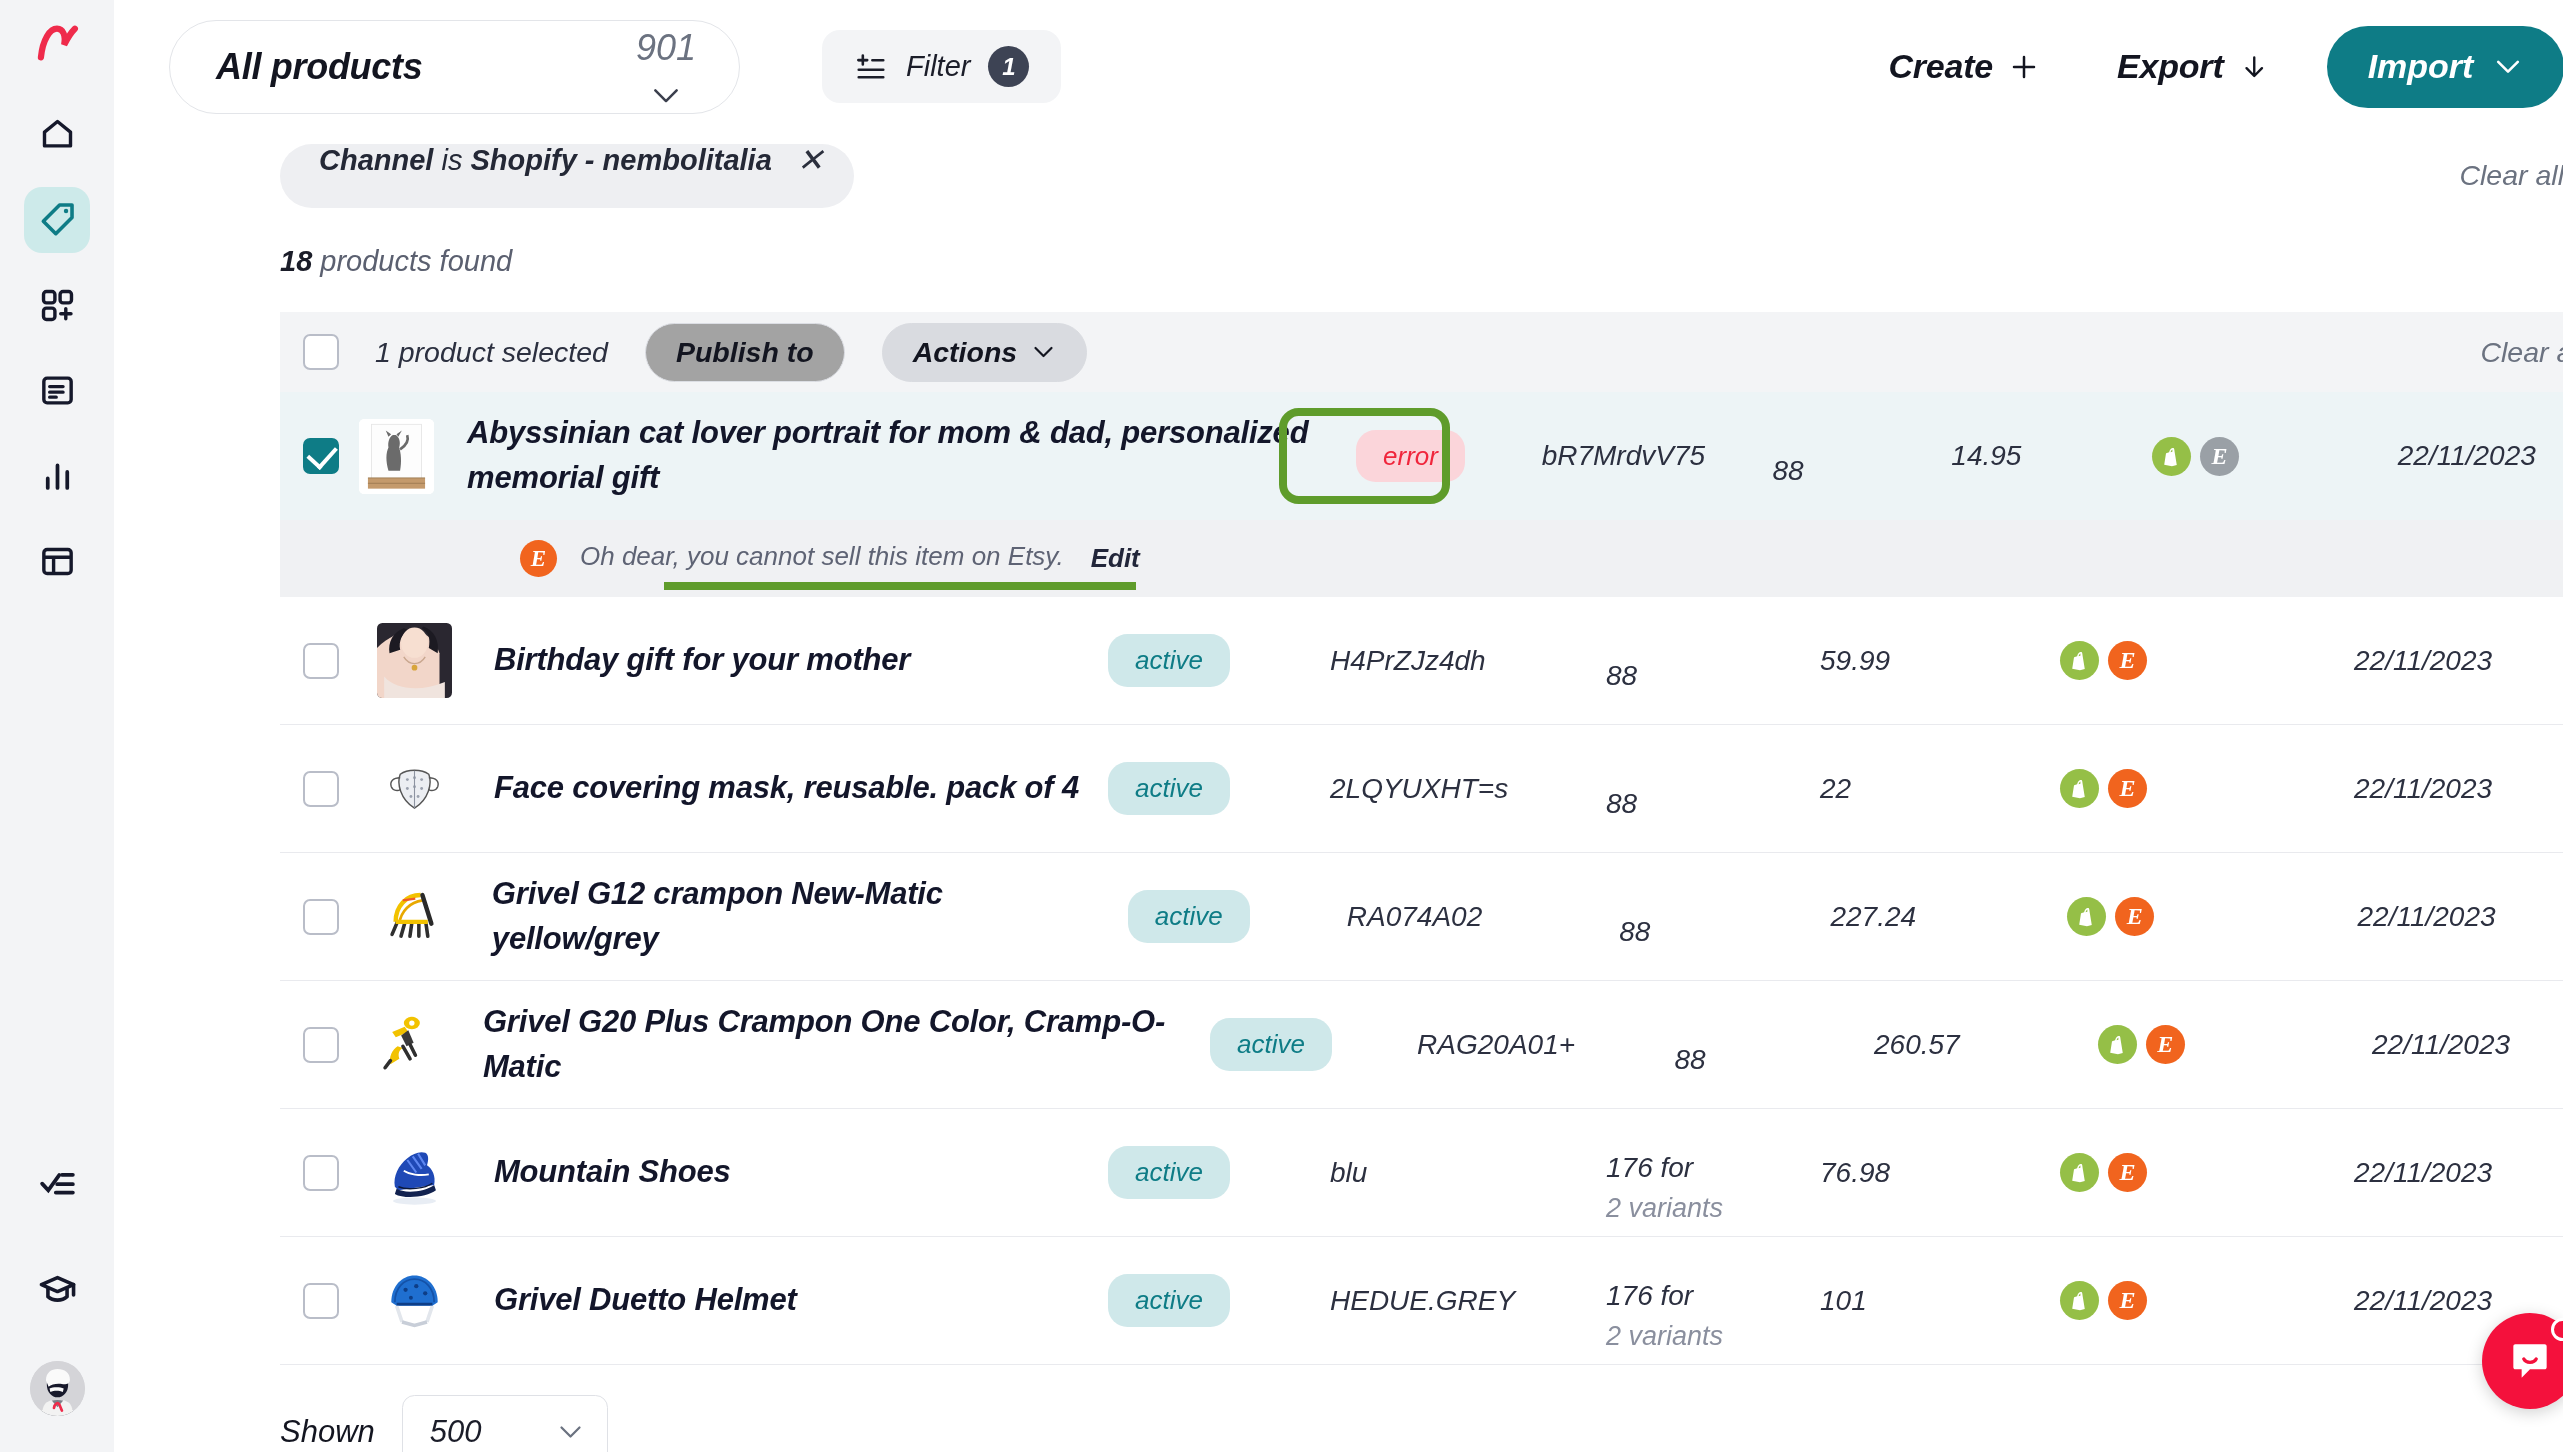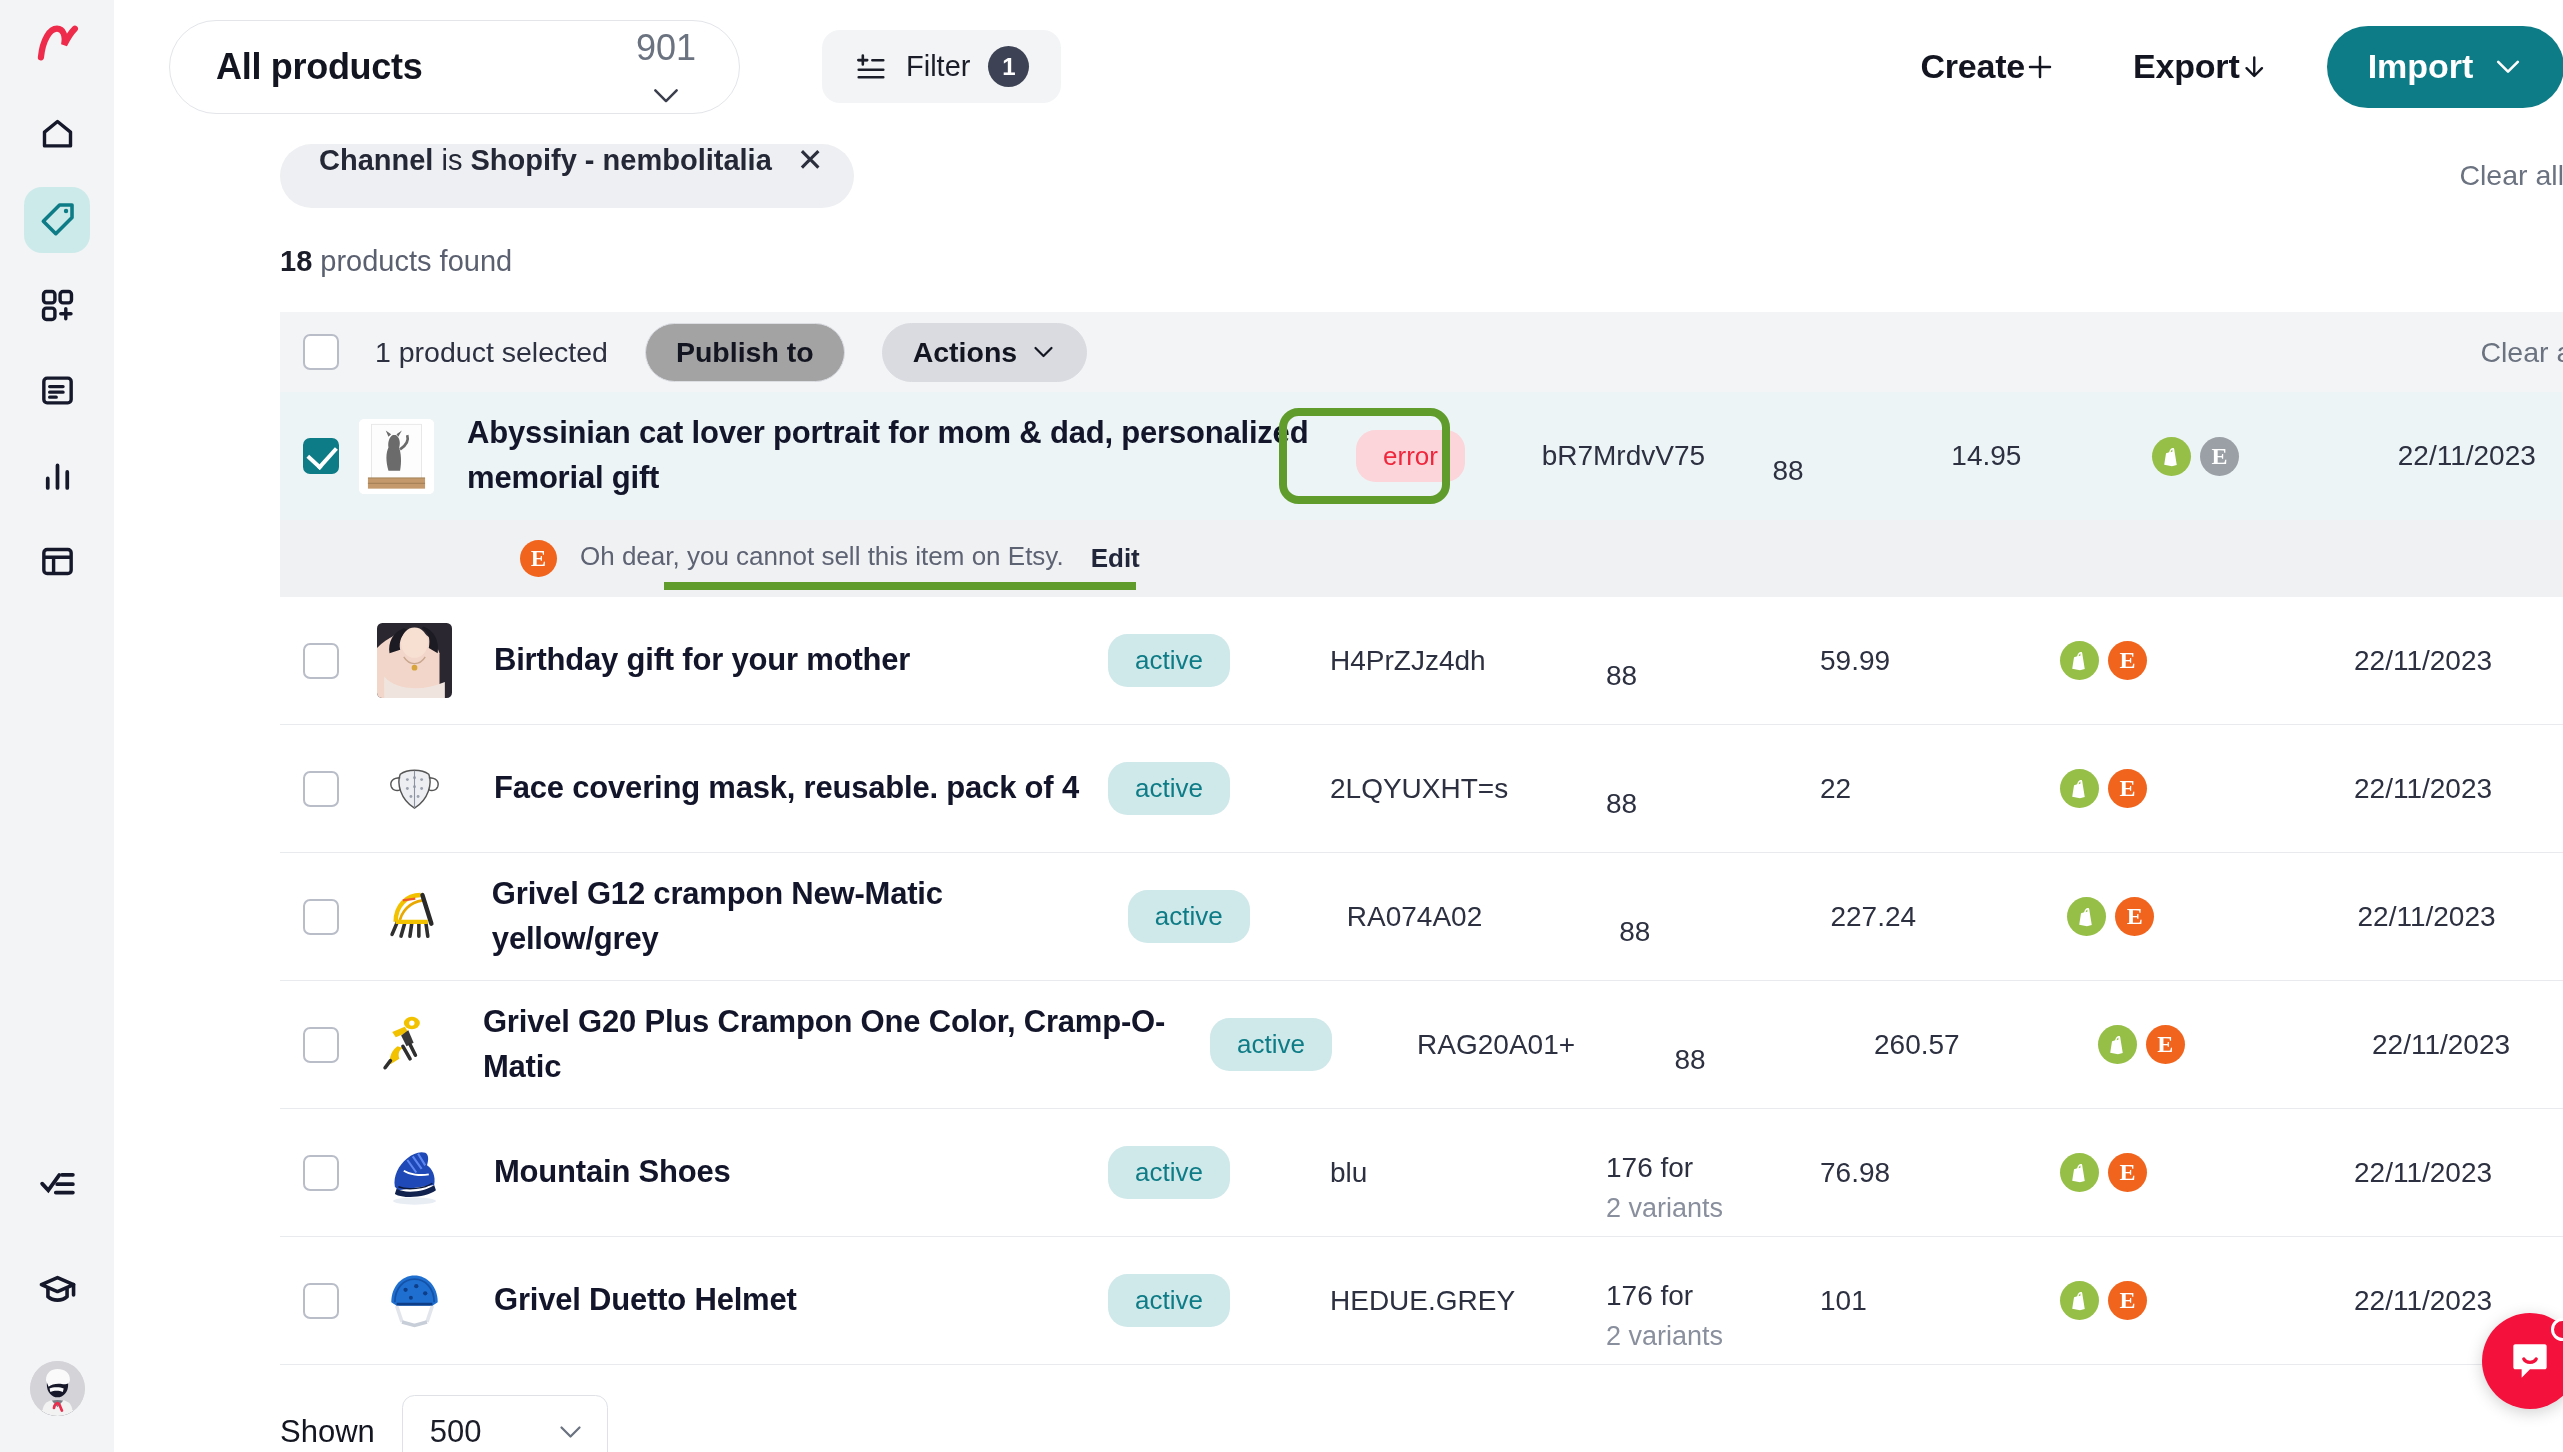--- a/index.html
+++ b/index.html
@@ -2,21 +2,21 @@
 <html style="font-size:14.2px"><head>
 <meta charset="utf-8">
 <style>
   * { box-sizing: border-box; margin: 0; padding: 0; }
   html, body {
     width: 2563px; height: 1452px;
     font-family: "Liberation Sans", sans-serif;
     background: #ffffff;
     overflow: hidden;
   }
-  #app { position: relative; width: 2563px; height: 1308px; display: flex; }
+  #app { position: relative; width: 2563px; height: 1308px; display: flex; font-style: italic; }
 
   
   .sidebar {
     width: 114px; height: 1452px;
     background: #f3f4f6;
     display: flex; flex-direction: column; align-items: center;
     flex: 0 0 114px;
     position: relative;
   }
   .logo-slot { height: 85px; display:flex; align-items:center; justify-content:center; width:100%; }
@@ -63,21 +63,21 @@
   .badge-count {
     width: 41px; height: 41px; border-radius: 50%;
     background: #3d4354; color:#fff; font-size: 24px;
     display:flex; align-items:center; justify-content:center; font-weight: 600;
   }
 
   .top-actions {
     margin-left:auto; display:flex; align-items:center; gap: 0; padding-right: 57px;
   }
   .tb-action {
-    display:flex; align-items:center; 
+    display:flex; align-items:center; gap: 16px;
     font-size: 34px; font-weight: 700; color:#131520;
     padding: 0 39px; cursor:pointer; letter-spacing: -0.2px;
   }
   .import-btn {
     background: #0e7c86; color:#fff; border-radius: 41px;
     height: 82px; display:flex; align-items:center; gap: 19.6px;
     padding: 0 41px; font-size: 34px; font-weight:700; cursor:pointer;
     margin-left: 19.6px;
   }
 

